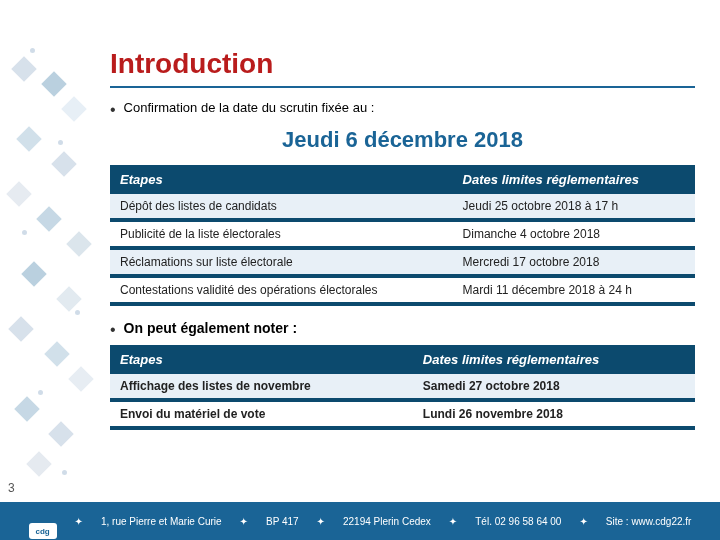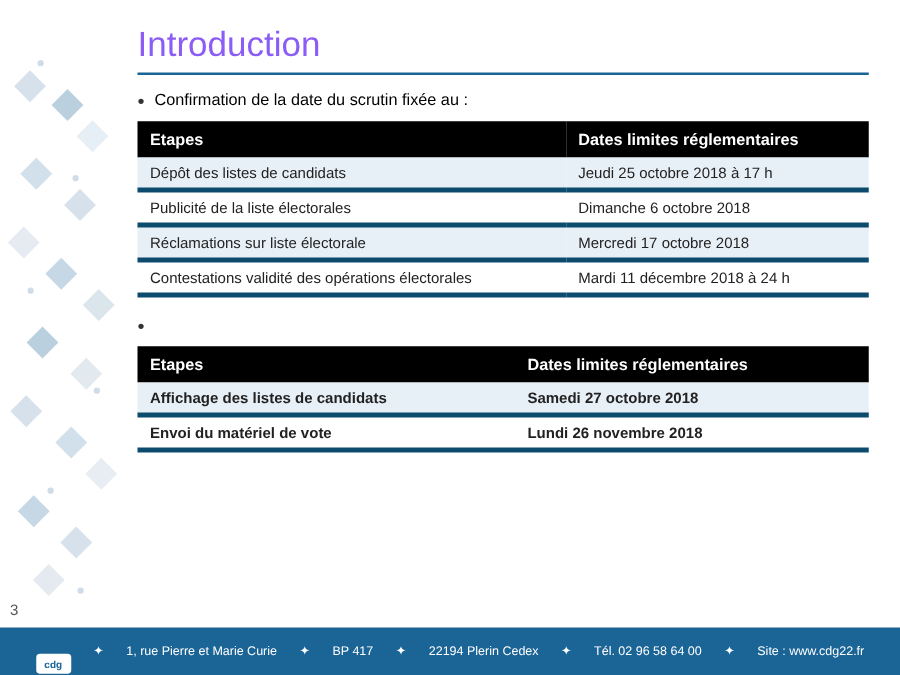--- a/index.html
+++ b/index.html
@@ -38,23 +38,24 @@
       left: 95px;
       top: 0;
       right: 0;
       bottom: 0;
       padding: 20px 25px 10px 15px;
       z-index: 1;
     }
 
     .page-title {
       font-size: 28px;
-      font-weight: normal;
-      color: #8b5cf6;
+      font-weight: bold;
+      color: #b91c1c;
       margin-bottom: 6px;
+      margin-top: 28px;
     }
 
     .title-underline {
       height: 2px;
       background: #1a6496;
       margin-bottom: 12px;
     }
 
     .bullet-item {
       display: flex;
@@ -78,22 +79,23 @@
       margin: 8px 0 12px 0;
     }
 
     table {
       width: 100%;
       border-collapse: collapse;
       margin-bottom: 14px;
     }
 
     thead tr {
-      background: #000000;
+      background: #0c4a6e;
       color: #fff;
+      font-style: italic;
     }
 
     thead th {
       padding: 7px 10px;
       font-size: 13px;
       font-weight: bold;
       text-align: left;
     }
 
     tbody tr:nth-child(odd) {
@@ -212,62 +214,64 @@
 <div class="main-content">
 
   <div class="page-title">Introduction</div>
   <div class="title-underline"></div>
 
   <div class="bullet-item">
     <span class="bullet-dot">•</span>
     <span>Confirmation de la date du scrutin fixée au :</span>
   </div>
 
+  <div class="date-highlight">Jeudi 6 décembre 2018</div>
 
   <table>
     <thead>
       <tr>
         <th>Etapes</th>
         <th>Dates limites réglementaires</th>
       </tr>
     </thead>
     <tbody id="table1-body">
     <tr>
           <td>Dépôt des listes de candidats</td>
           <td>Jeudi 25 octobre 2018 à 17 h</td>
         </tr>
         <tr>
           <td>Publicité de la liste électorales</td>
-          <td>Dimanche 6 octobre 2018</td>
+          <td>Dimanche 4 octobre 2018</td>
         </tr>
         <tr>
           <td>Réclamations sur liste électorale</td>
           <td>Mercredi 17 octobre 2018</td>
         </tr>
         <tr>
           <td>Contestations validité des opérations électorales</td>
           <td>Mardi 11 décembre 2018 à 24 h</td>
         </tr>
       </tbody>
   </table>
 
   <div class="bullet-item second-section">
     <span class="bullet-dot">•</span>
+    <span style="font-size:14px;font-weight:bold;">On peut également noter :</span>
   </div>
 
   <table>
     <thead>
       <tr>
         <th>Etapes</th>
         <th>Dates limites réglementaires</th>
       </tr>
     </thead>
     <tbody id="table2-body">
     <tr>
-          <td style="font-weight: bold;">Affichage des listes de candidats</td>
+          <td style="font-weight: bold;">Affichage des listes de novembre</td>
           <td style="font-weight: bold;">Samedi 27 octobre 2018</td>
         </tr>
         <tr>
           <td style="font-weight: bold;">Envoi du matériel de vote</td>
           <td style="font-weight: bold;">Lundi 26 novembre 2018</td>
         </tr>
       </tbody>
   </table>
 
 </div>

